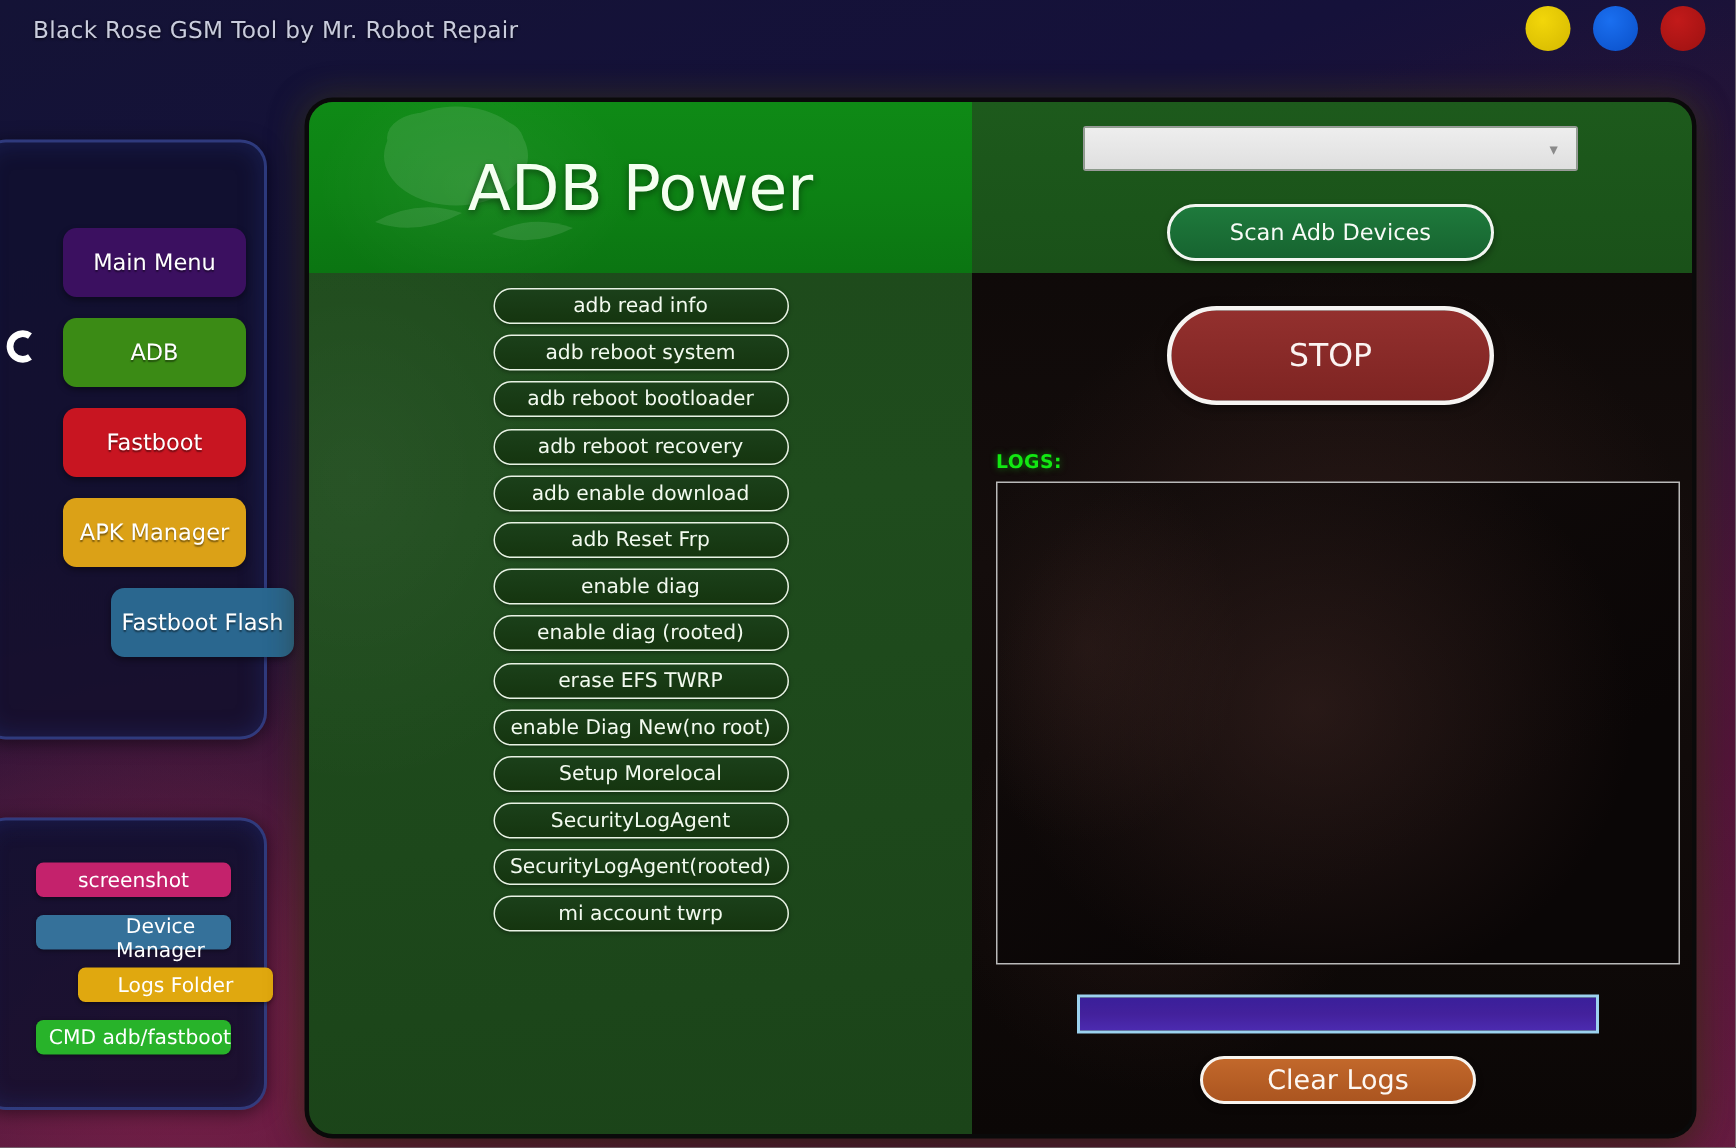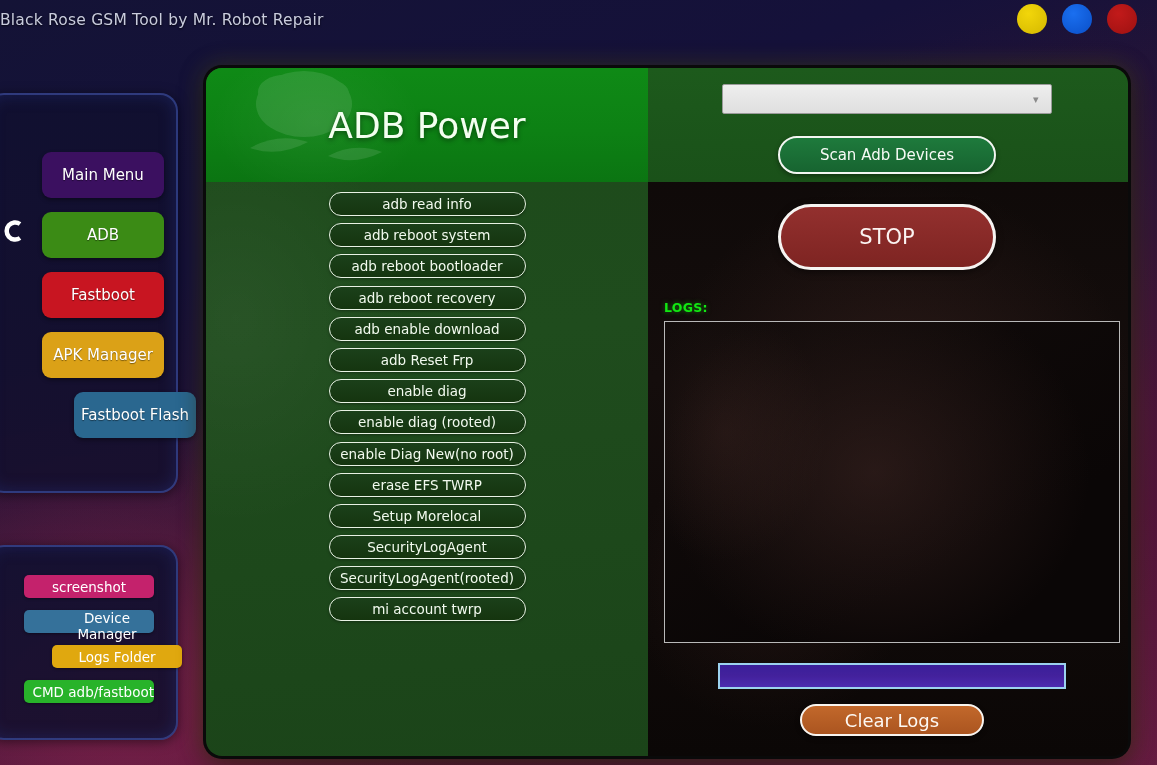--- a/index.html
+++ b/index.html
@@ -26,20 +26,21 @@
   
   #titlebar {
     position: absolute;
     left: 0; top: 0;
     width: 1157px; height: 40px;
     display: flex;
     align-items: center;
     z-index: 5;
   }
   #title-text {
+    margin-left: 22px;
     color: #c9ccdd;
     font-size: 15.5px;
     letter-spacing: 0.2px;
     text-shadow: 0 1px 2px rgba(0,0,0,0.7);
   }
   #win-controls {
     position: absolute;
     right: 20px; top: 4px;
     display: flex;
     gap: 15px;
@@ -148,21 +149,21 @@
     opacity: 0.10;
   }
   #panel-title {
     position: absolute;
     left: 0; top: 0;
     width: 442px; height: 114px;
     display: flex;
     align-items: center;
     justify-content: center;
     color: #f4fff0;
-    font-size: 36px;
+    font-size: 42px;
     font-family: "DejaVu Sans", "Liberation Sans", sans-serif;
     text-shadow: 0 2px 5px rgba(0,0,0,0.45);
   }
 
   #action-list {
     position: absolute;
     left: 0; top: 124px;
     width: 442px;
     display: flex;
     flex-direction: column;
@@ -345,22 +346,22 @@
       </div>
       <div id="action-list">
           <button class="action-btn">adb read info</button>
           <button class="action-btn">adb reboot system</button>
           <button class="action-btn">adb reboot bootloader</button>
           <button class="action-btn">adb reboot recovery</button>
           <button class="action-btn">adb enable download</button>
           <button class="action-btn">adb Reset Frp</button>
           <button class="action-btn">enable diag</button>
           <button class="action-btn">enable diag (rooted)</button>
+          <button class="action-btn">erase EFS TWRP</button>
           <button class="action-btn">enable Diag New(no root)</button>
-          <button class="action-btn">erase EFS TWRP</button>
           <button class="action-btn">Setup Morelocal</button>
           <button class="action-btn">SecurityLogAgent</button>
           <button class="action-btn">SecurityLogAgent(rooted)</button>
           <button class="action-btn">mi account twrp</button>
         </div>
     </div>
 
     <div id="right-col">
       <div id="right-header"></div>
 

